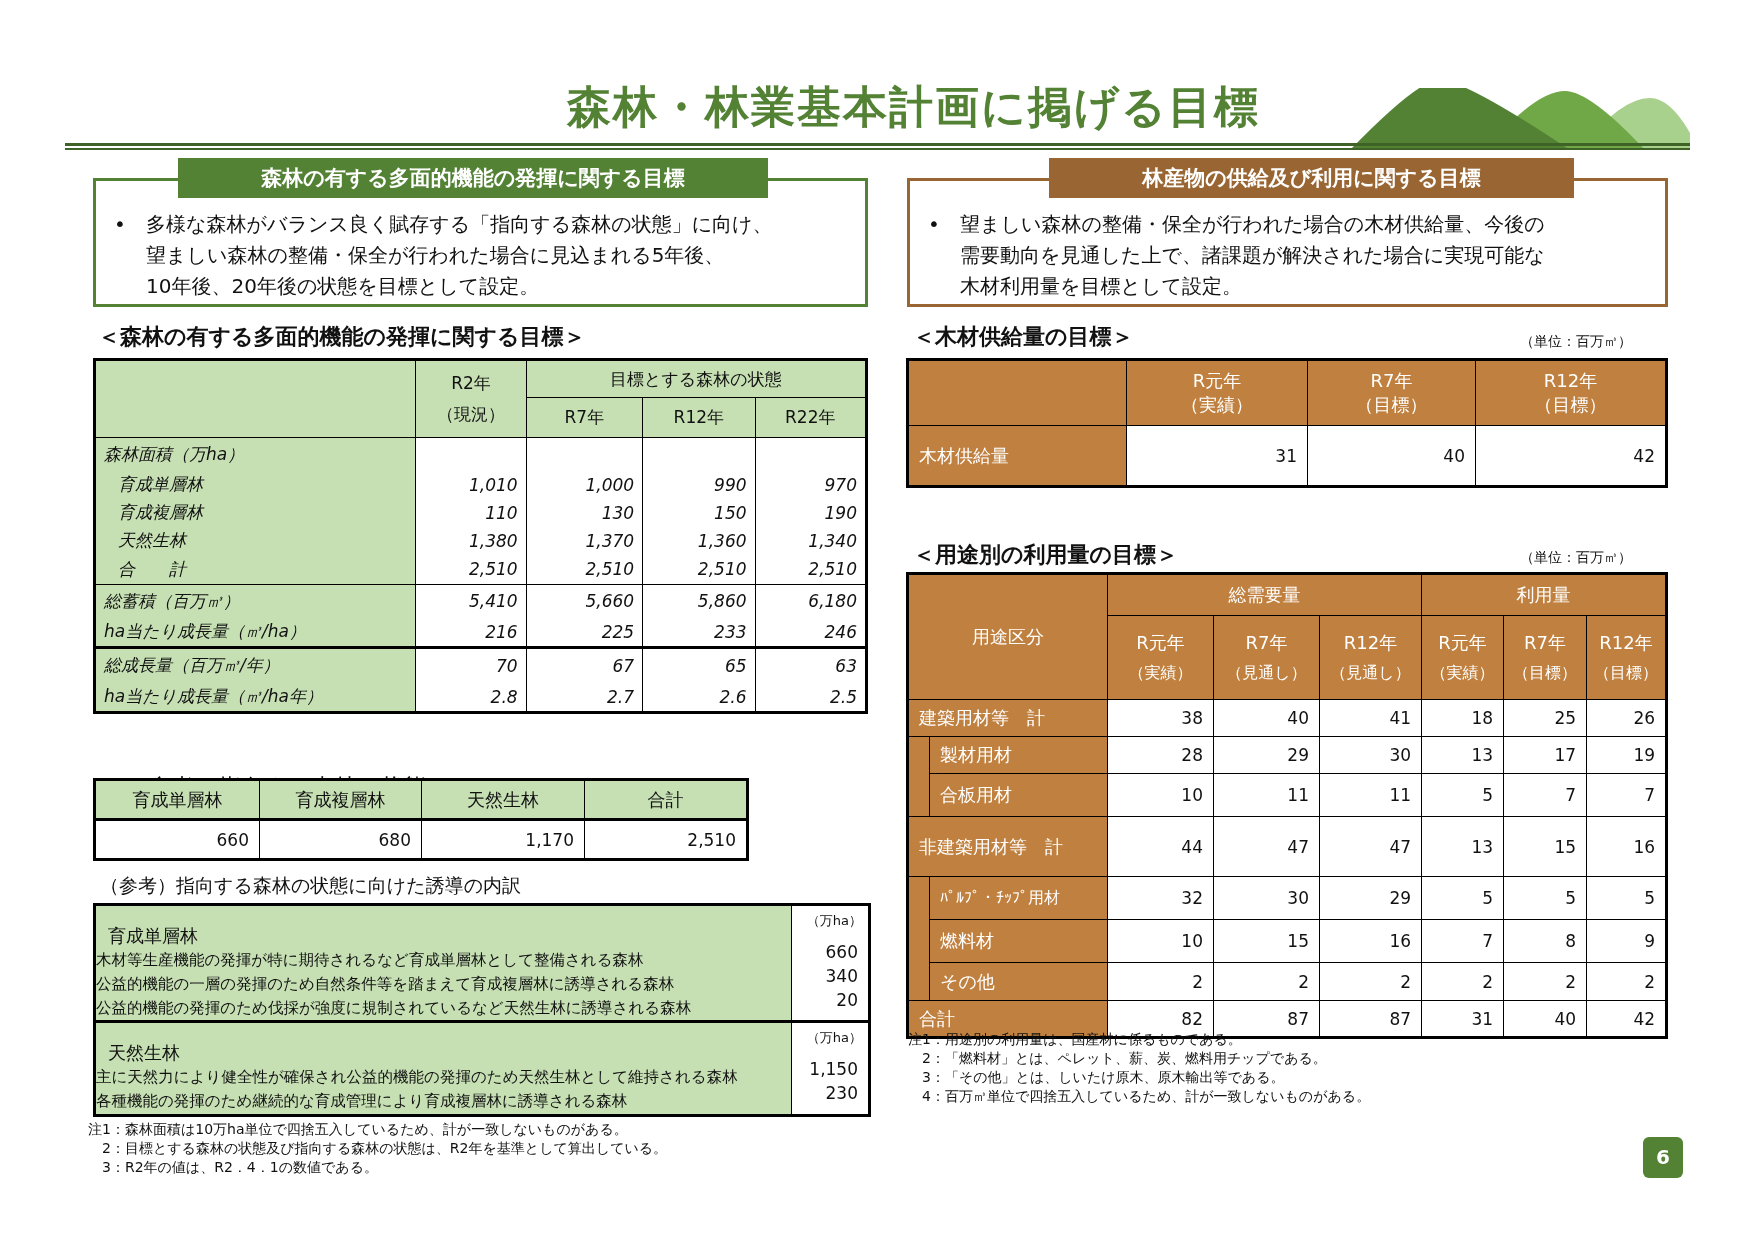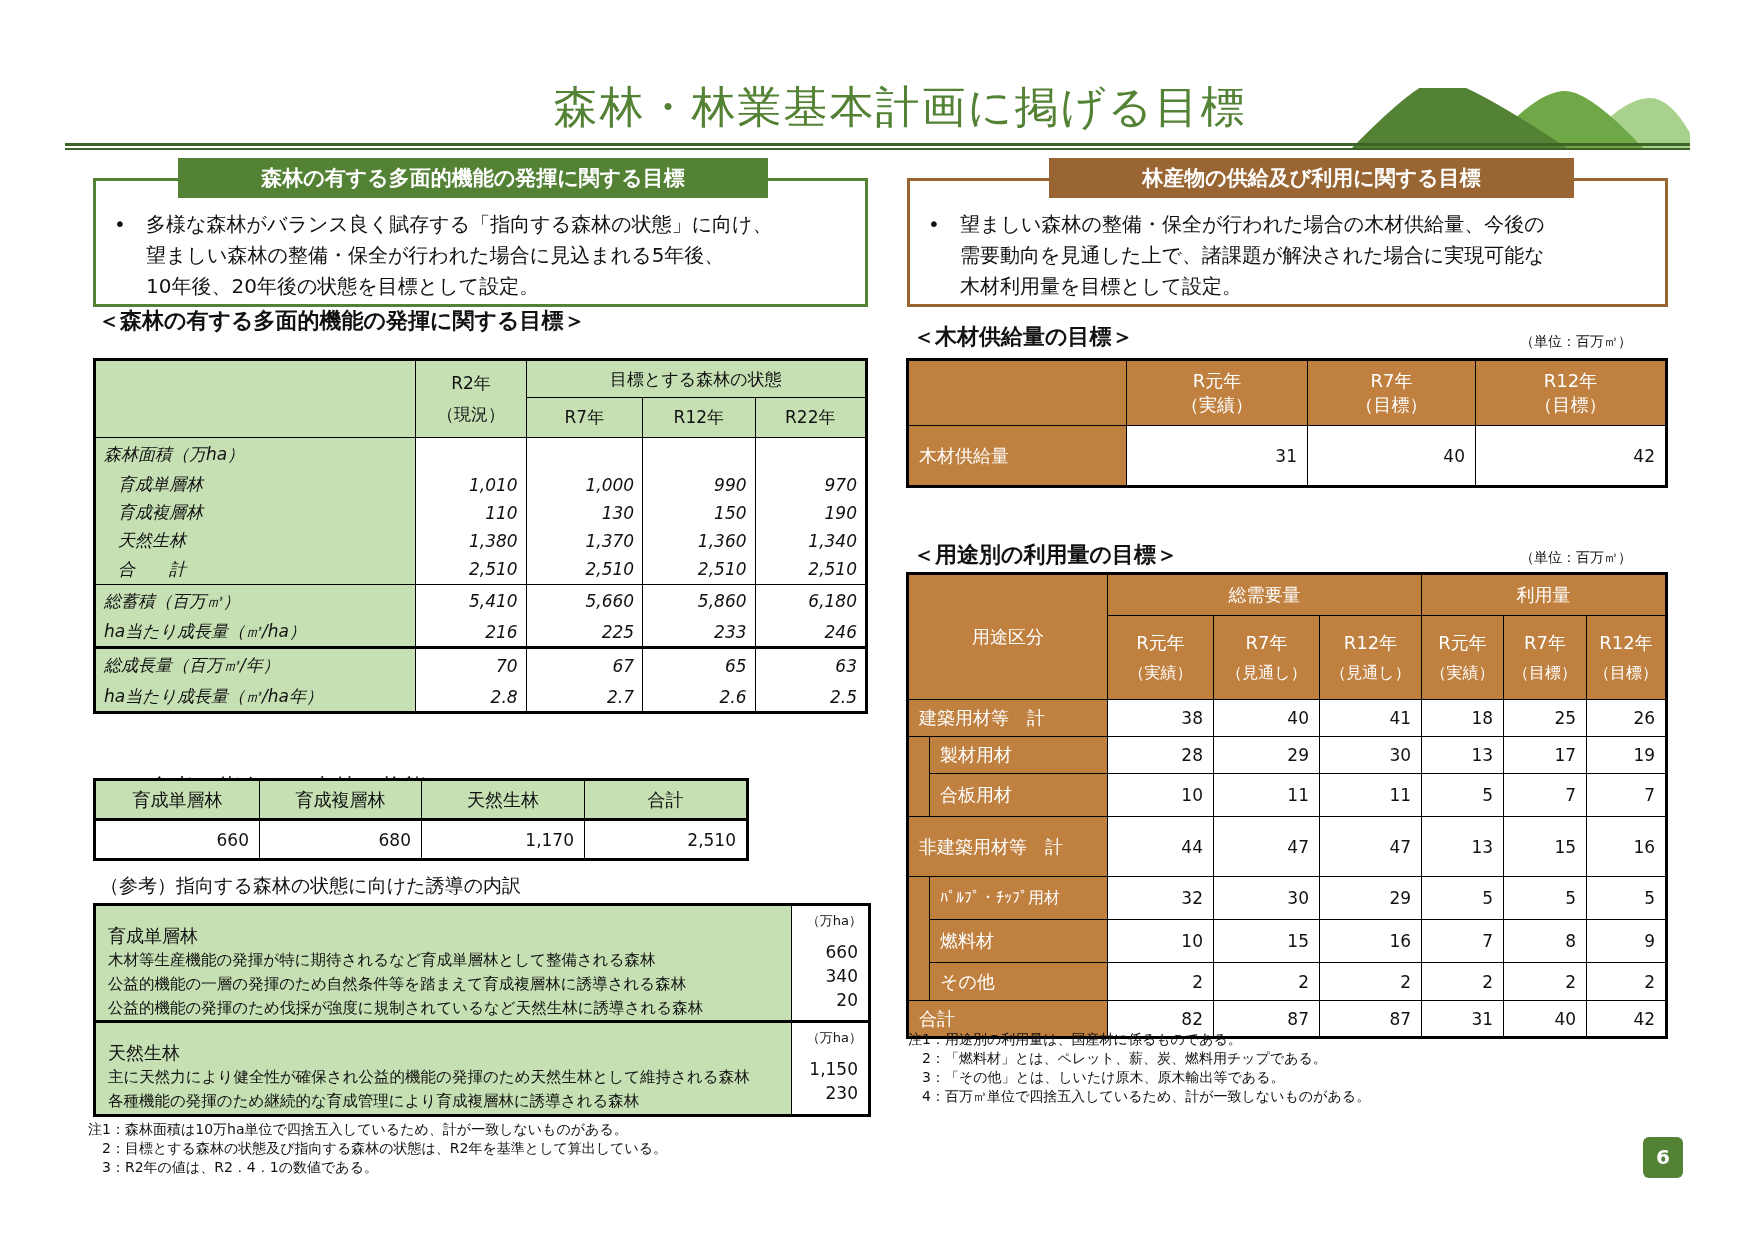--- a/index.html
+++ b/index.html
@@ -1,20 +1,20 @@
 <!DOCTYPE html>
 <html><head>
 <meta charset="utf-8">
 <style>
   * { box-sizing: border-box; margin: 0; padding: 0; }
   html, body { width: 1755px; height: 1241px; background: #ffffff; overflow: hidden; }
   body { position: relative; font-family: "DejaVu Sans", "Liberation Sans", sans-serif; color: #111; }
   .abs { position: absolute; }
 
-  .title { left: 540px; top: 78px; width: 720px; text-align: center; font-size: 44px; font-weight: normal; color: #548235; letter-spacing: 2px; }
+  .title { left: 540px; top: 78px; width: 720px; text-align: right; font-size: 44px; font-weight: bold; color: #548235; letter-spacing: 2px; }
   .mountains { left: 1350px; top: 88px; width: 340px; height: 62px; }
   .rule1 { left: 65px; top: 143px; width: 1625px; height: 3px; background: #3f6327; }
   .rule2 { left: 65px; top: 148px; width: 1625px; height: 2px; background: #3f6327; }
 
   .box { border: 3px solid; background: #fff; }
   .box-green { border-color: #548235; }
   .box-brown { border-color: #996633; }
   .box-label { color: #fff; font-size: 21px; font-weight: bold; text-align: center; line-height: 40px; height: 40px; }
   .lbl-green { background: #548235; }
   .lbl-brown { background: #996633; }
@@ -35,21 +35,21 @@
   .main-tbl td { padding: 0 8px; }
   .main-tbl .cell { border-top: none; border-bottom: none; font-style: italic; }
   .hdr { text-align: center; }
 
   .ref-tbl { left: 93px; top: 778px; width: 653px; border: 3px solid #000; font-size: 18px; }
   .ref-tbl td { height: 40px; }
 
   .brk-tbl { left: 93px; top: 903px; width: 775px; border: 3px solid #000; }
   .brk-tbl td { vertical-align: top; }
   .brk-head { font-size: 18px; padding: 18px 10px 0 12px; }
-  .brk-line { font-size: 15.5px; padding-left: 12px; line-height: 24px; }
+  .brk-line { font-size: 15.5px; line-height: 24px; }
   .brk-val { font-size: 17px; text-align: right; padding-right: 10px; line-height: 24px; }
   .brk-unit { font-size: 13px; text-align: right; padding-right: 6px; padding-top: 6px; }
 
   .notes { font-size: 14px; line-height: 19px; }
 
   .sup-tbl { left: 906px; top: 358px; width: 759px; border: 3px solid #000; font-size: 18px; }
   .sup-tbl td { border: 1.5px solid #000; }
 
   .use-tbl { left: 906px; top: 572px; width: 759px; border: 3px solid #000; font-size: 18px; }
   .use-tbl td { border: 1.5px solid #000; }
@@ -83,21 +83,21 @@
 <div class="abs box box-brown" style="left:907px; top:178px; width:761px; height:129px;">
   <div class="box-text">
     <span class="bullet">•</span>
     <div>望ましい森林の整備・保全が行われた場合の木材供給量、今後の</div>
     <div>需要動向を見通した上で、諸課題が解決された場合に実現可能な</div>
     <div>木材利用量を目標として設定。</div>
   </div>
 </div>
 <div class="abs box-label lbl-brown" style="left:1022px; top:158px; width:525px;margin-left:27px;">林産物の供給及び利用に関する目標</div>
 
-<div class="abs section-h" style="left:98px; top:306px;font-family:Liberation Serif, serif;">＜森林の有する多面的機能の発揮に関する目標＞</div>
+<div class="abs section-h" style="left:98px; top:322px;font-family:Liberation Serif, serif;">＜森林の有する多面的機能の発揮に関する目標＞</div>
 
 <table class="main-tbl">
   <colgroup>
       <col style="width:320px">
       <col style="width:110px">
       <col style="width:116px">
       <col style="width:112px">
       <col style="width:111px">
     </colgroup>
   <tbody>

